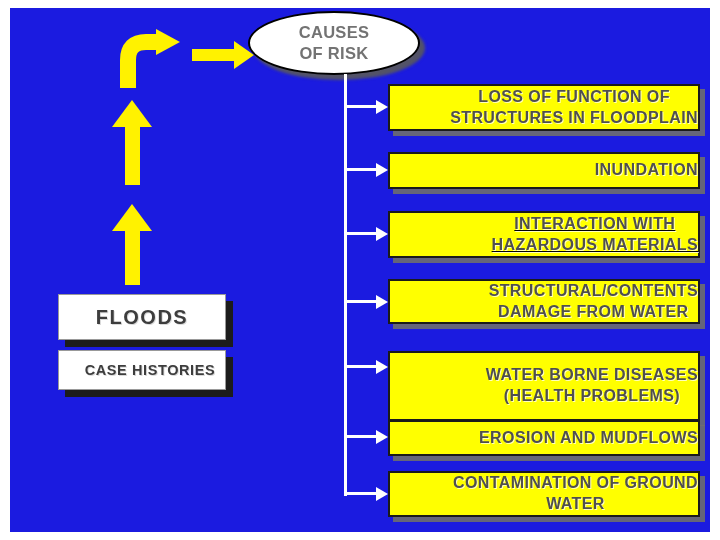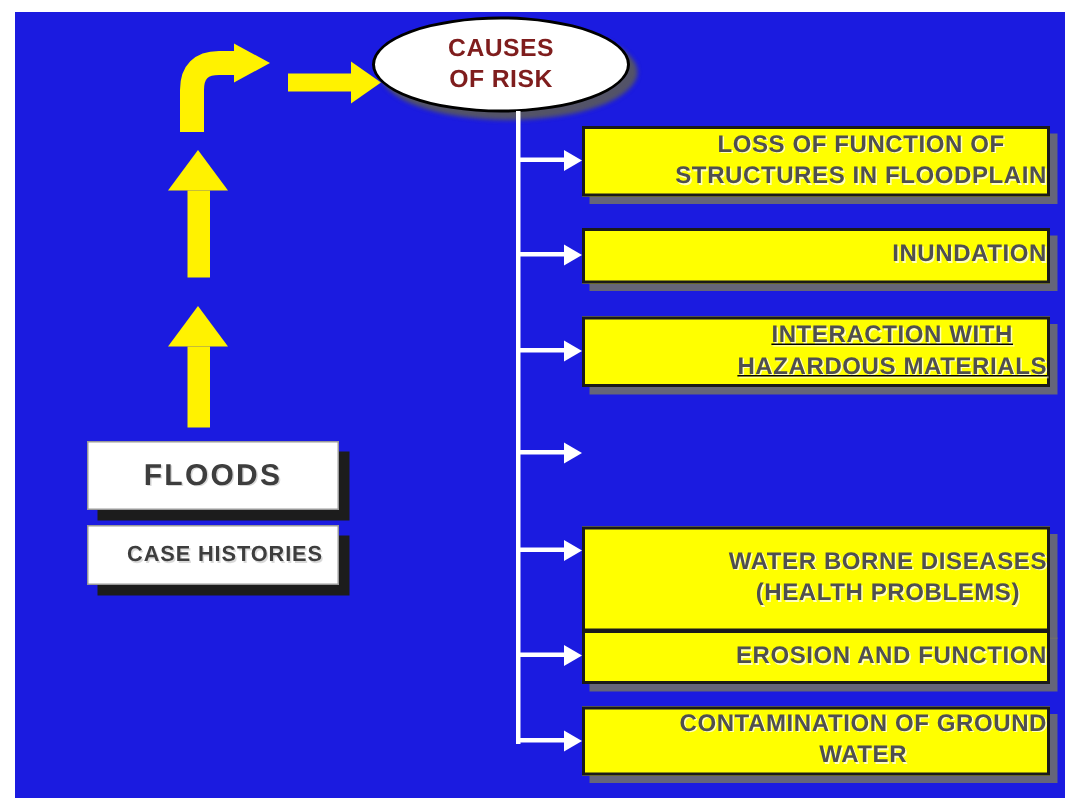--- a/index.html
+++ b/index.html
@@ -10,21 +10,21 @@
   .canvas { position: absolute; left: 10px; top: 8px; width: 700px; height: 524px; background: var(--background, #1b1be0); }
 
   
   .ellipse {
     position: absolute; left: 248px; top: 11px; width: 172px; height: 64px;
     background: #ffffff; border: 2px solid #000000; border-radius: 50%;
     box-shadow: 5px 5px 3px rgba(90,90,90,0.9);
     display: flex; align-items: center; justify-content: center;
   }
   .ellipse .label {
-    font-weight: bold; font-size: 16.5px; color: #7f1d1d; line-height: 1.25;
+    font-weight: bold; font-size: 16.5px; color: #737373; line-height: 1.25;
     text-align: center; white-space: pre-line; letter-spacing: 0.3px;
   }
 
   
   .arrow-right { position: absolute; left: 192px; top: 41px; width: 62px; height: 28px; }
   .arrow-right .shaft { position: absolute; left: 0; top: 8px; width: 42px; height: 12px; background: var(--arrow-yellow, #fff200); }
   .arrow-right .head { position: absolute; left: 42px; top: 0; width: 0; height: 0;
     border-top: 14px solid transparent; border-bottom: 14px solid transparent; border-left: 20px solid var(--arrow-yellow, #fff200); }
 
   
@@ -153,24 +153,28 @@
     <div class="label">LOSS OF FUNCTION OF
 STRUCTURES IN FLOODPLAIN</div>
   </div>
   <div class="risk r2">
     <div class="label">INUNDATION</div>
   </div>
   <div class="risk r3">
     <div class="label">INTERACTION WITH
 HAZARDOUS MATERIALS</div>
   </div>
+  <div class="risk r4">
+    <div class="label">STRUCTURAL/CONTENTS
+DAMAGE FROM  WATER</div>
+  </div>
   <div class="risk r5">
     <div class="label">WATER BORNE DISEASES
 (HEALTH PROBLEMS)</div>
   </div>
   <div class="risk r6">
-    <div class="label">EROSION AND FUNCTION</div>
+    <div class="label">EROSION AND MUDFLOWS</div>
   </div>
   <div class="risk r7">
     <div class="label">CONTAMINATION OF GROUND
 WATER</div>
   </div>
 </div>
 
 </body></html>

